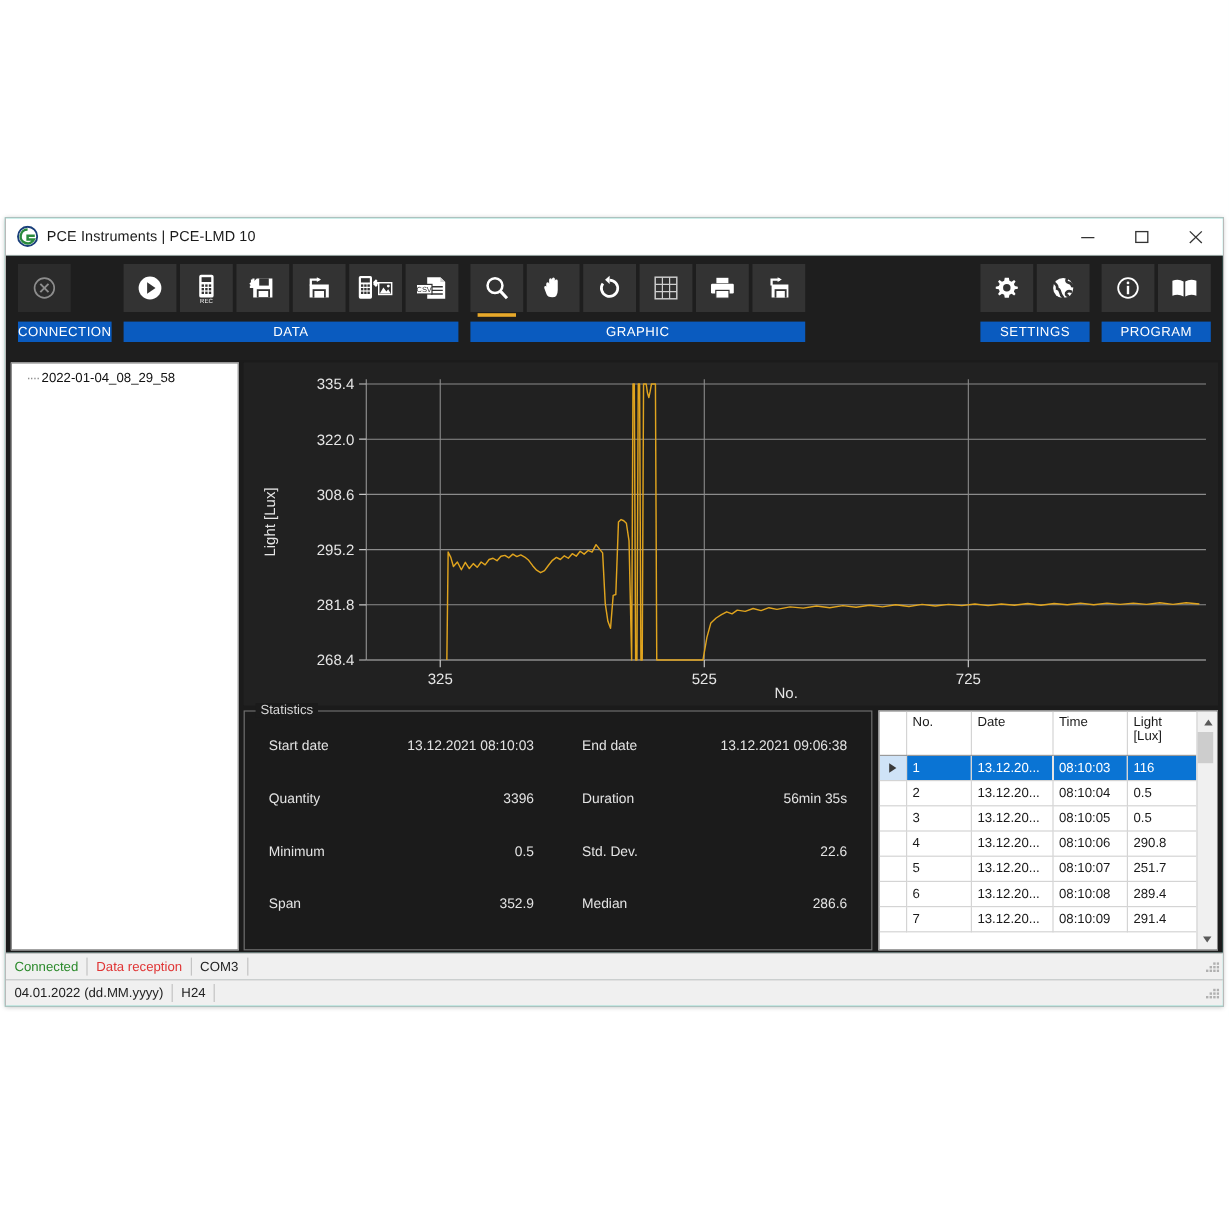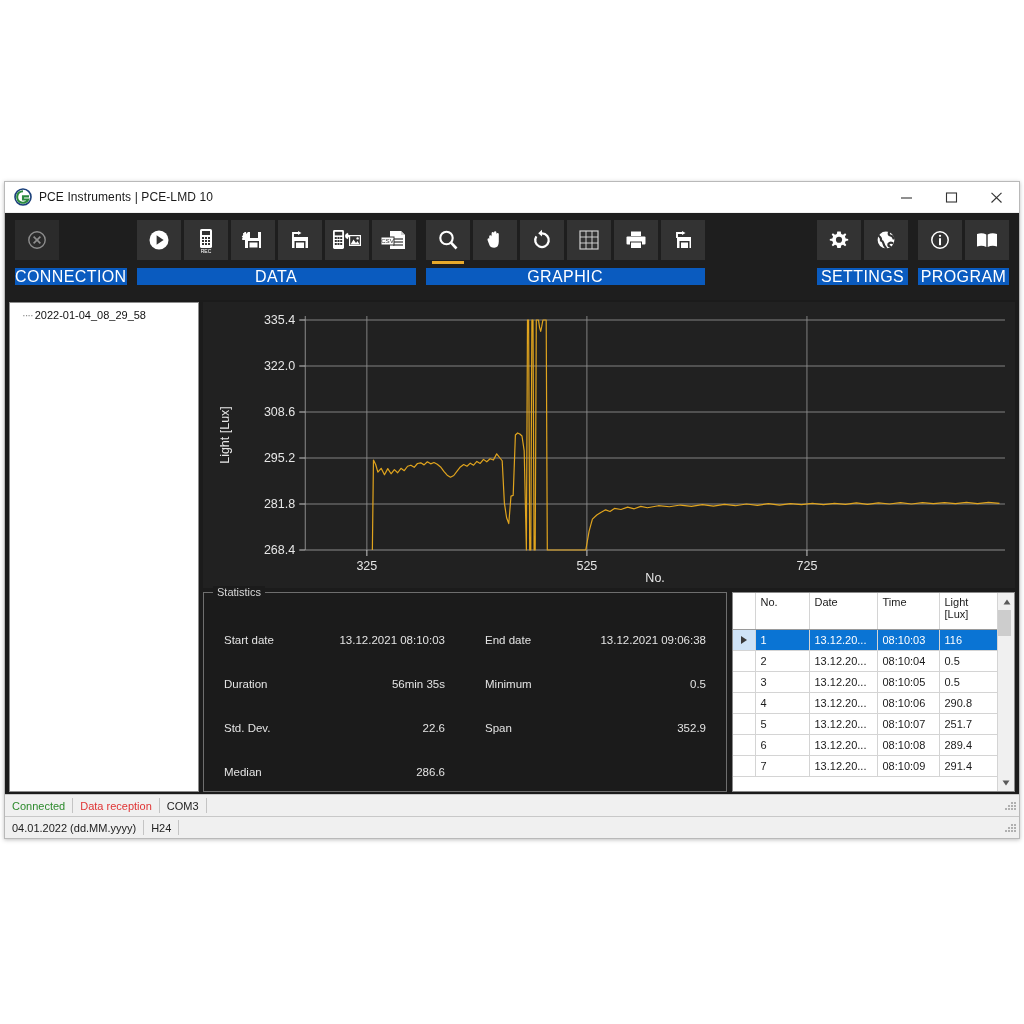--- a/index.html
+++ b/index.html
@@ -75,21 +75,21 @@
     content: ""; position: absolute;
     left: 6px; right: 6px; bottom: -4px; height: 3px;
     background: #e8a92a;
   }
   .tool-btn svg { display: block; }
   .tgroup-label {
     margin-top: 8px;
     height: 17px;
     background: #0a5bbf;
     color: #ffffff;
-    font-size: 16px;
+    font-size: 11px;
     display: flex; align-items: center; justify-content: center;
     letter-spacing: .4px;
   }
   .tgap { width: 10px; flex: 0 0 auto; }
   .tflex { flex: 1 1 auto; }
 
   
   .body-area {
     flex: 1 1 auto;
     display: flex;
@@ -155,21 +155,21 @@
   }
   .stats-grid {
     display: grid;
     grid-template-columns: 1fr 1fr;
     column-gap: 24px;
     row-gap: 0px;
     height: 100%;
     align-content: space-around;
   }
   .stat-row {
-    display: flex; align-items: flex-end; justify-content: space-between;
+    display: flex; align-items: flex-start; justify-content: space-between;
     font-size: 11.5px; color: #e3e3e3;
     padding: 0 8px;
     height: 30px;
   }
   .stat-k { white-space: nowrap; }
   .stat-v { white-space: nowrap; text-align: right; }
 
   
   .grid-wrap {
     width: 283px; flex: 0 0 auto;
@@ -572,20 +572,24 @@
           <div class="stats">
             <div class="stats-legend">Statistics</div>
             <div class="stats-grid" id="stats-grid">
                 <div class="stat-row">
                   <span class="stat-k">Start date</span>
                   <span class="stat-v">13.12.2021 08:10:03</span>
                 </div>
                 <div class="stat-row">
                   <span class="stat-k">End date</span>
                   <span class="stat-v">13.12.2021 09:06:38</span>
+                </div>
+                <div class="stat-row">
+                  <span class="stat-k">Quantity</span>
+                  <span class="stat-v">3396</span>
                 </div>
                 <div class="stat-row">
                   <span class="stat-k">Duration</span>
                   <span class="stat-v">56min 35s</span>
                 </div>
                 <div class="stat-row">
                   <span class="stat-k">Minimum</span>
                   <span class="stat-v">0.5</span>
                 </div>
                 <div class="stat-row">

